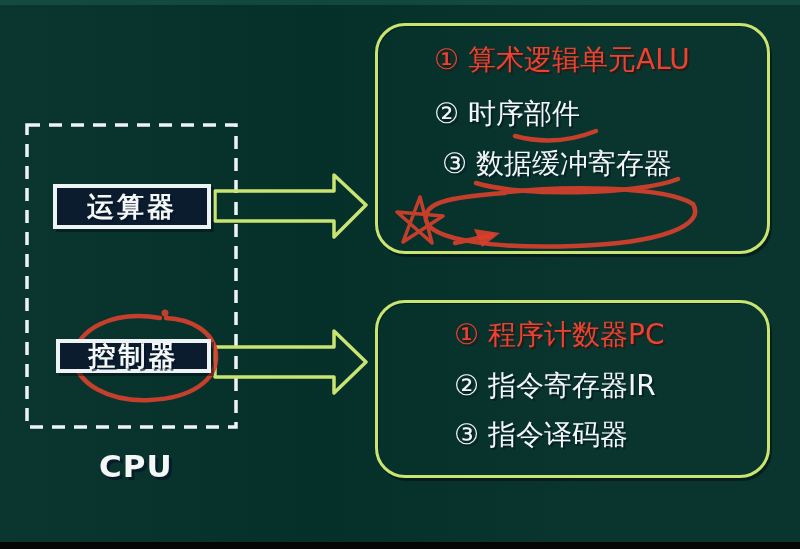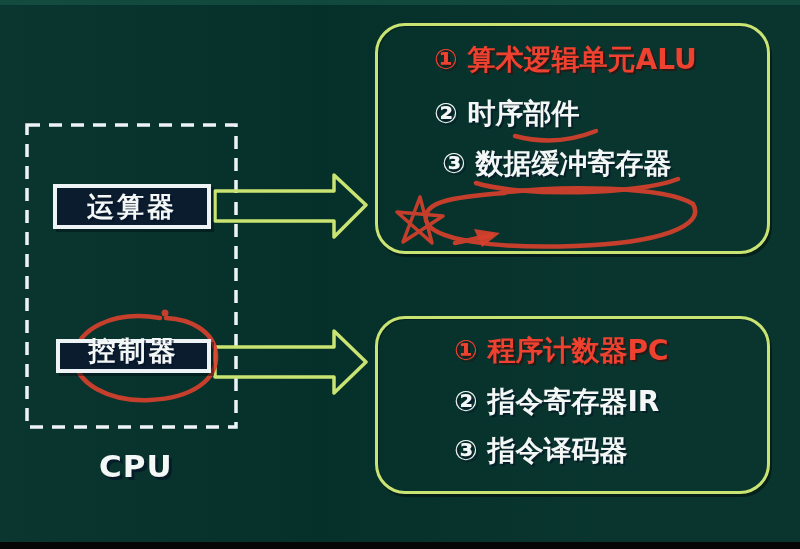--- a/index.html
+++ b/index.html
@@ -36,46 +36,46 @@
   }
   .overlay{
     position:absolute;left:0;top:0;width:800px;height:549px;
     pointer-events:none;
   }
   .unit-box{
     position:absolute;
     background:var(--unit-box-fill);
     border:4px solid var(--unit-box-border);
     box-shadow:3px 3px 0 rgba(2,10,20,0.45);
-    display:flex;align-items:flex-end;justify-content:center;
+    display:flex;align-items:center;justify-content:center;
     color:var(--text-white);
     font-weight:bold;font-size:27px;letter-spacing:3px;
     text-shadow:2px 2px 0 rgba(5,18,40,0.65);
     z-index:2;
   }
   .unit-alu{left:53px;top:184px;width:158px;height:45px;}
   .unit-cu{left:56px;top:339px;width:155px;height:34px;}
   .cpu-label{
     position:absolute;left:99px;top:448px;
     color:var(--text-white);
     font-size:31px;font-weight:bold;letter-spacing:1px;
     text-shadow:3px 3px 0 rgba(5,18,40,0.7);
   }
   .panel{
     position:absolute;
     border:3.5px solid var(--panel-border-green);
     border-radius:30px;
     box-shadow:2px 3px 0 rgba(0,0,0,0.4), inset 1px 1px 0 rgba(0,0,0,0.3);
   }
   .panel-top{left:375px;top:23px;width:395px;height:231px;}
-  .panel-bottom{left:375px;top:300px;width:395px;height:178px;margin-top:16px;}
+  .panel-bottom{left:375px;top:300px;width:395px;height:178px;}
   .item{
     position:absolute;
     color:var(--text-white);
-    font-size:28px;font-weight:bold;line-height:1.1;
+    font-size:28px;font-weight:normal;line-height:1.1;
     white-space:nowrap;
     text-shadow:2px 2px 0 rgba(5,18,40,0.6);
   }
   .item.red{
     color:var(--highlight-red);
     text-shadow:2px 2px 0 rgba(60,6,6,0.55);
   }
   .panel-top .item{left:56px;}
   .panel-top .i1{top:19px;}
   .panel-top .i2{top:73px;}

